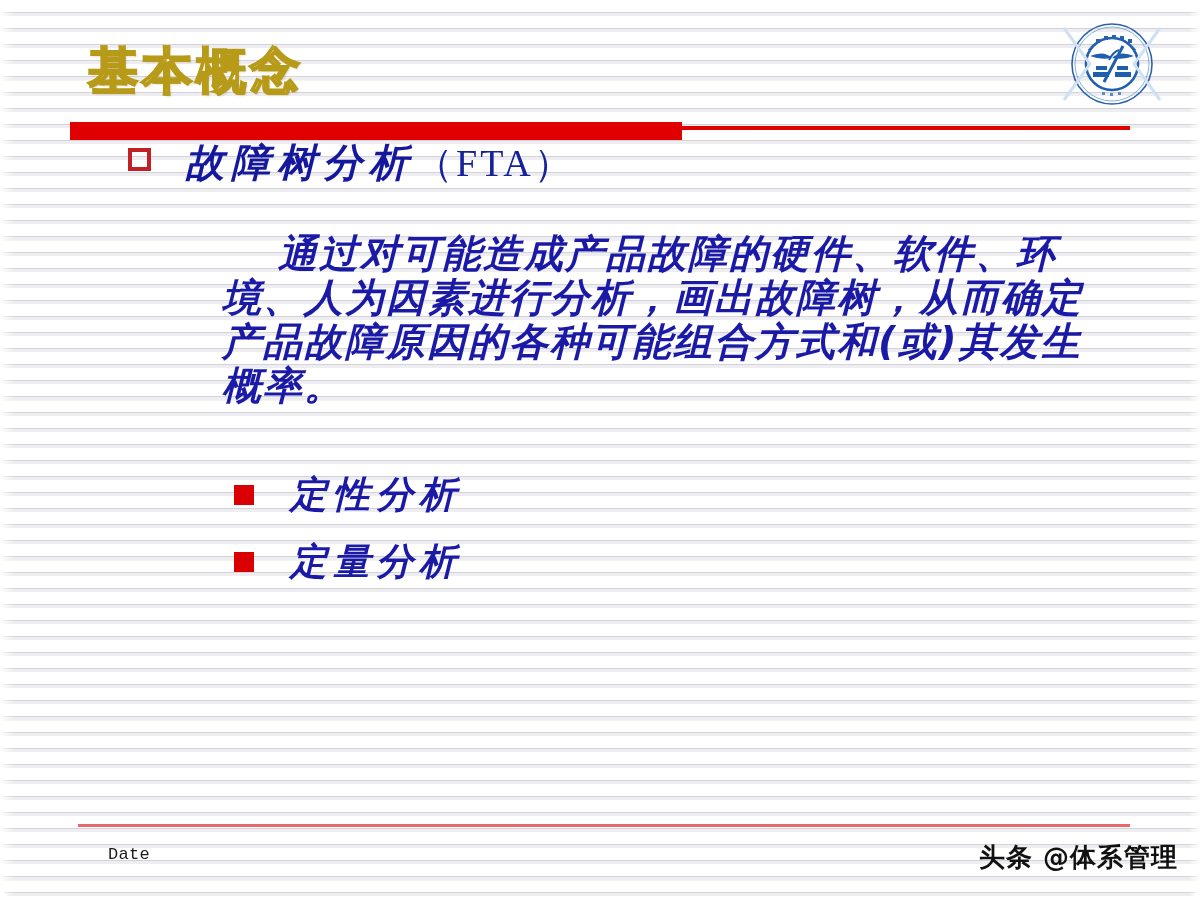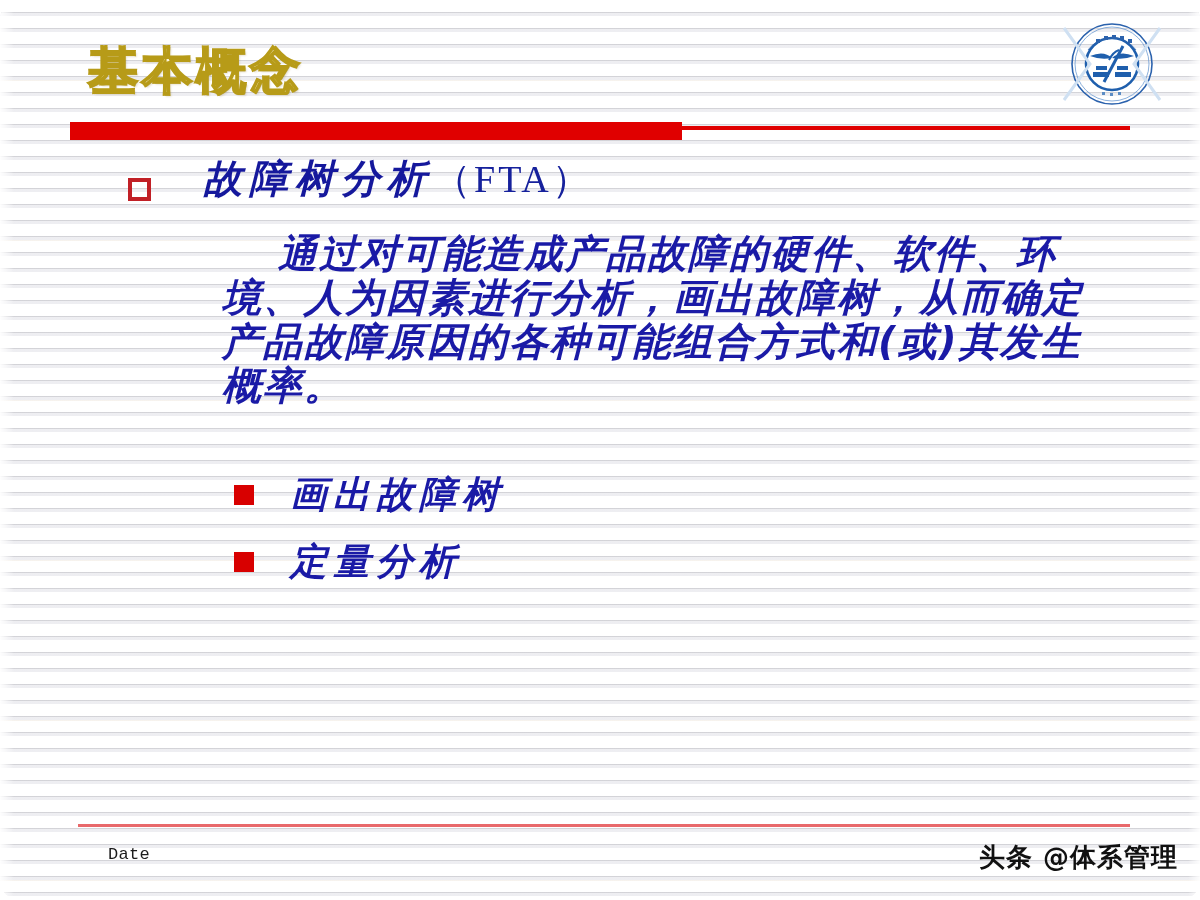--- a/index.html
+++ b/index.html
@@ -123,24 +123,24 @@
     top: 126px;
     width: 448px;
     height: 4px;
     background: #e00000;
   }
 
   
   .bullet-heading {
     position: absolute;
     left: 128px;
-    top: 158px;
+    top: 142px;
     display: flex;
-    align-items: flex-end;
-    gap: 52px;
+    align-items: flex-start;
+    gap: 34px;
     white-space: nowrap;
   }
   .sq-hollow {
     width: 15px;
     height: 15px;
     border: 4px solid #c12026;
     background: transparent;
     flex: 0 0 auto;
     margin-top: 6px;
   }
@@ -285,21 +285,21 @@
 
     <div class="bullet-heading">
       <span class="sq-hollow"></span>
       <span class="heading-text"><span>故障树分析</span><span class="heading-paren">（</span><span class="heading-paren">FTA</span><span class="heading-paren">）</span></span>
     </div>
 
     <div id="paragraph">通过对可能造成产品故障的硬件、软件、环境、人为因素进行分析，画出故障树，从而确定产品故障原因的各种可能组合方式和(或)其发生概率。</div>
 
     <div class="sub-item" id="sub-item-0">
       <span class="sq-solid"></span>
-      <span class="sub-text">画出故障树</span>
+      <span class="sub-text">定性分析</span>
     </div>
     <div class="sub-item" id="sub-item-1">
       <span class="sq-solid"></span>
       <span class="sub-text">定量分析</span>
     </div>
 
     <div id="footer-rule"></div>
     <div id="footer-date">Date</div>
     <div id="watermark">头条 @体系管理</div>
 

